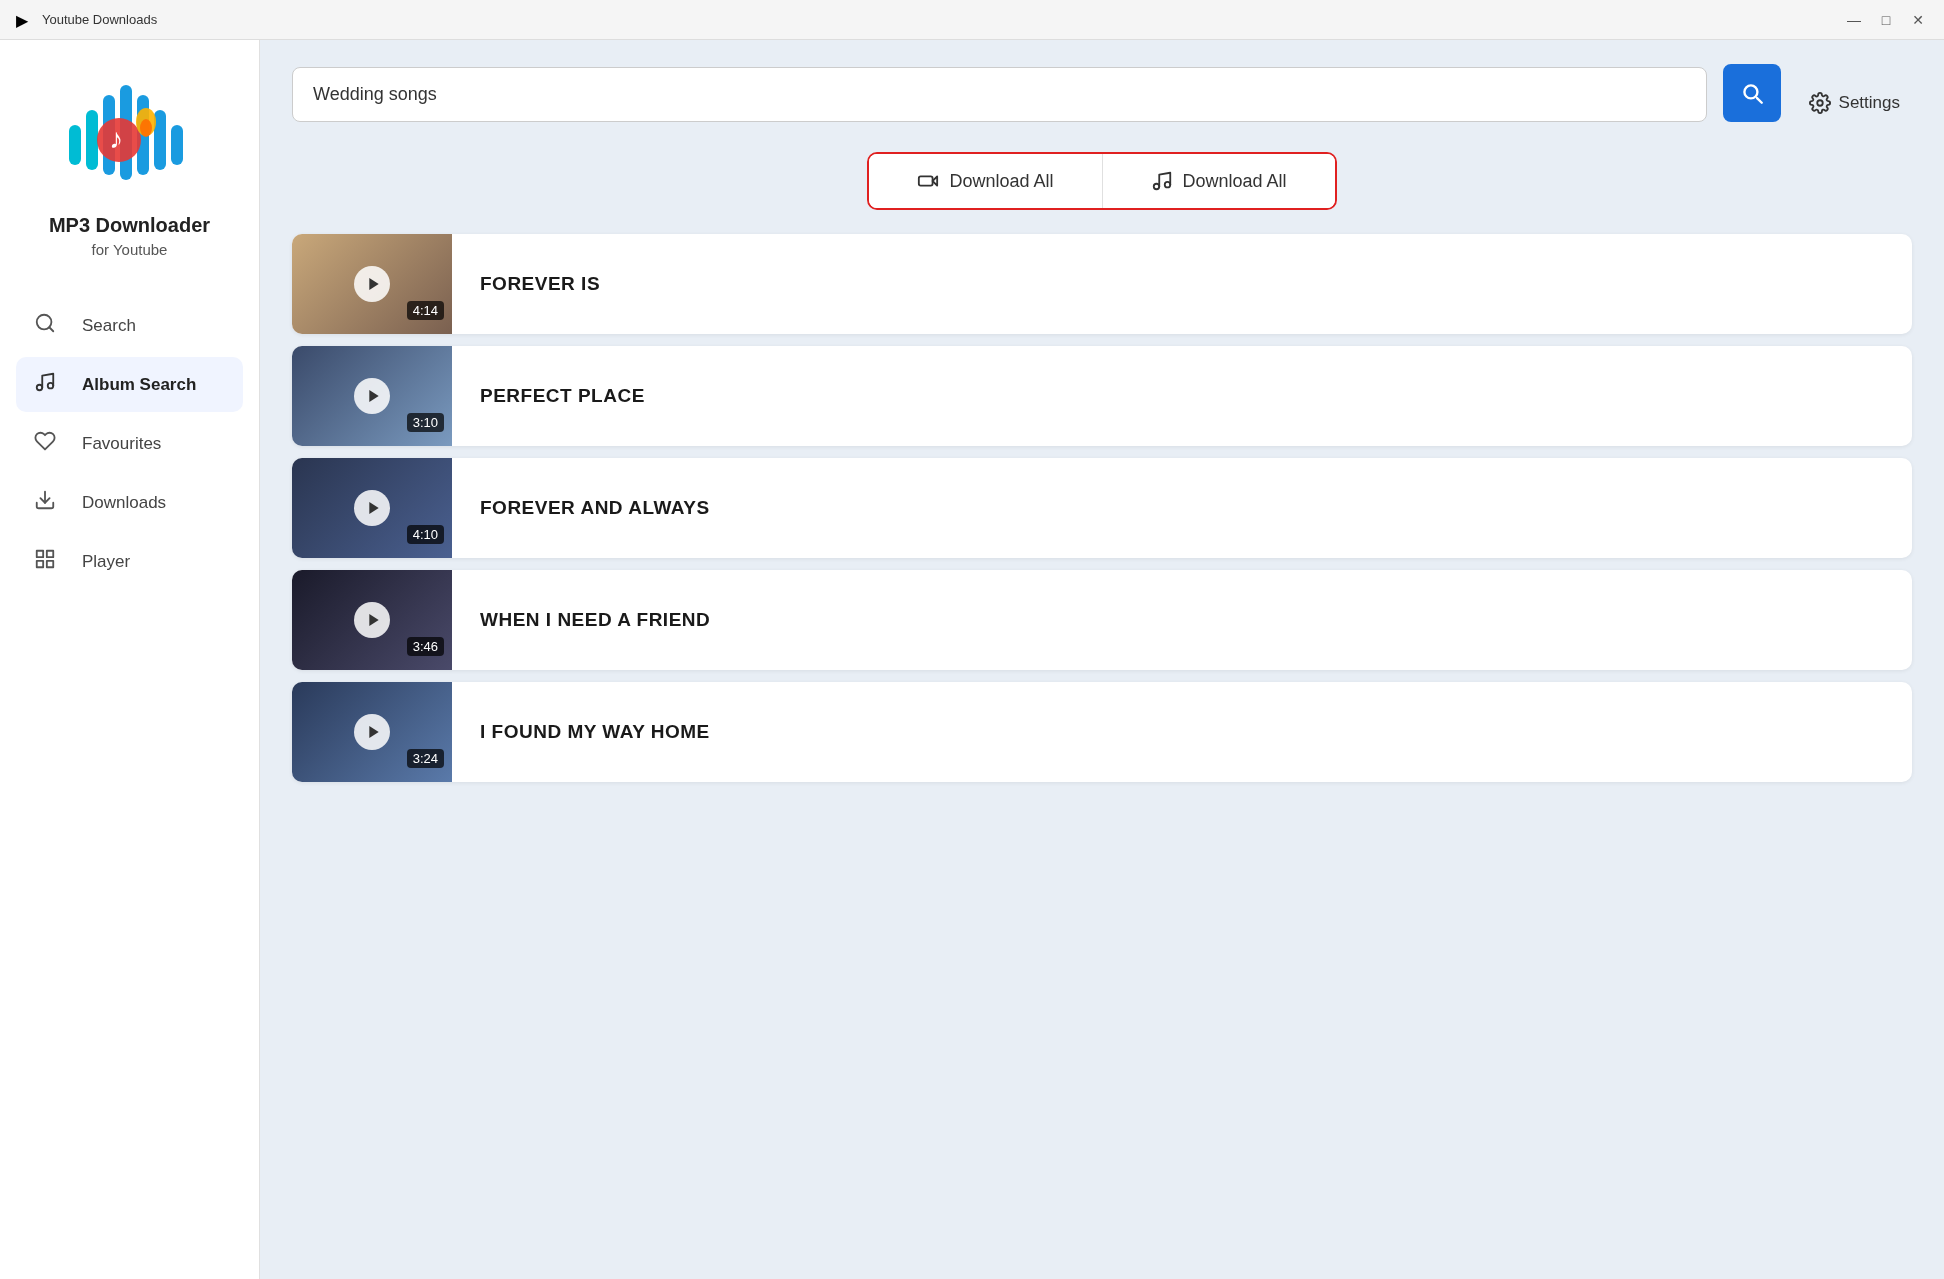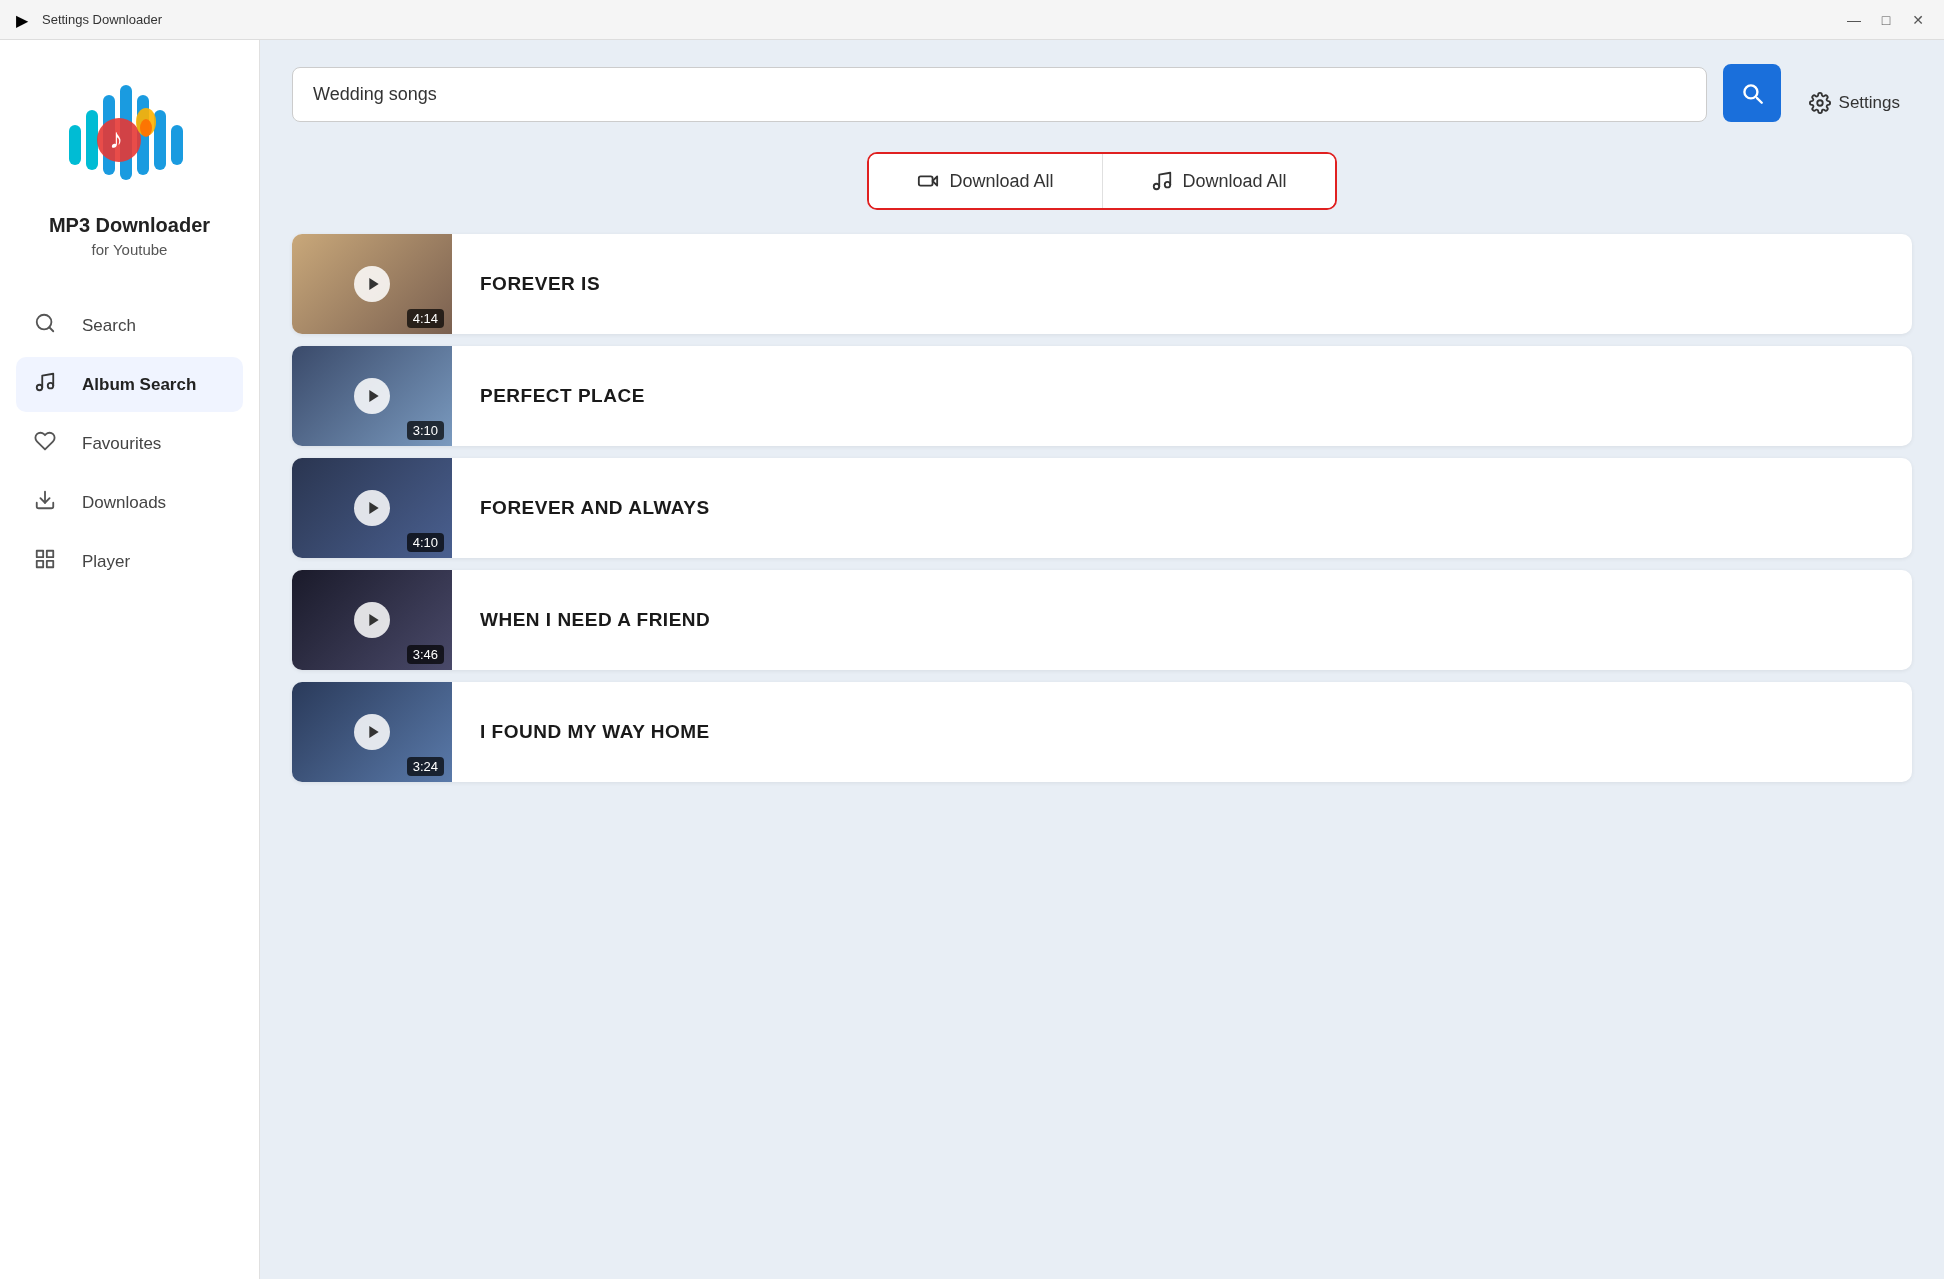--- a/index.html
+++ b/index.html
@@ -263,21 +263,21 @@
       border-radius: 50%;
       display: flex;
       align-items: center;
       justify-content: center;
       z-index: 2;
       position: relative;
     }
     .play-btn-overlay svg { fill: #333; margin-left: 3px; }
     .duration-badge {
       position: absolute;
-      bottom: 6px;
+      bottom: 14px;
       right: 8px;
       background: rgba(0,0,0,0.7);
       color: white;
       font-size: 13px;
       padding: 2px 6px;
       border-radius: 4px;
       z-index: 3;
     }
     .song-title {
       flex: 1;
@@ -299,21 +299,21 @@
     .results-area::-webkit-scrollbar { width: 8px; }
     .results-area::-webkit-scrollbar-track { background: #e8eef5; }
     .results-area::-webkit-scrollbar-thumb { background: #bbb; border-radius: 4px; }
   </style>
 </head>
 <body>
 
 <div class="titlebar">
   <div class="titlebar-left">
     <span class="titlebar-icon">▶</span>
-    <span class="titlebar-title">Settings Downloader</span>
+    <span class="titlebar-title">Youtube Downloads</span>
   </div>
   <div class="titlebar-controls">
     <button class="titlebar-btn">—</button>
     <button class="titlebar-btn">□</button>
     <button class="titlebar-btn close">✕</button>
   </div>
 </div>
 
 <div class="app-body">
 

